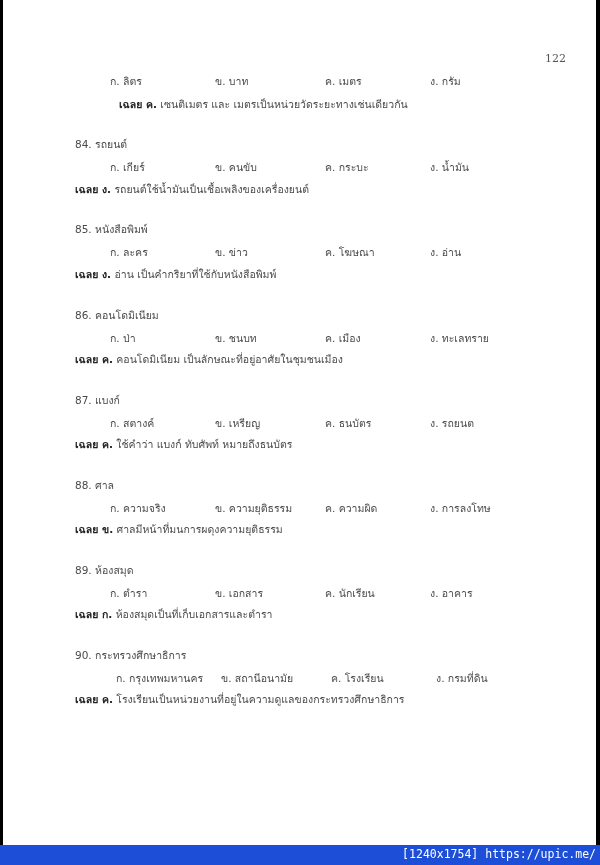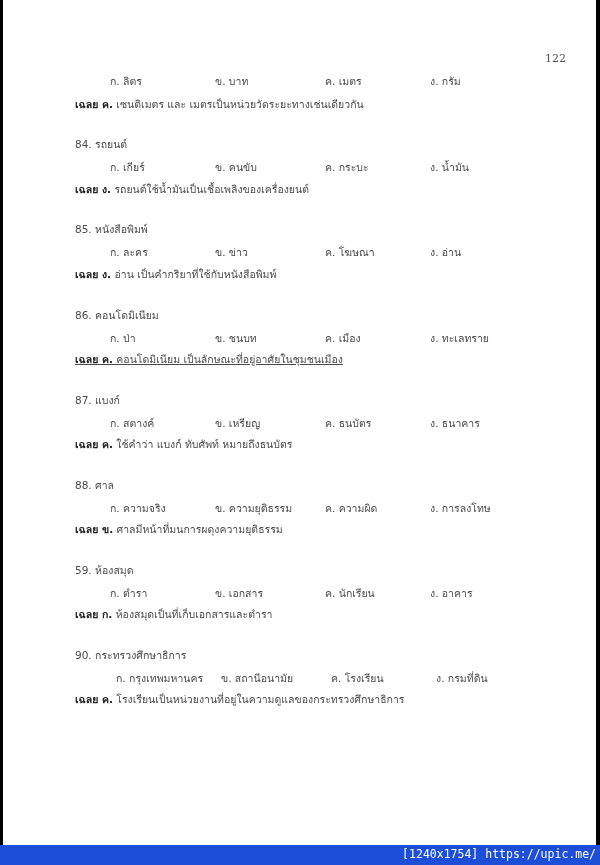--- a/index.html
+++ b/index.html
@@ -85,21 +85,21 @@
 <div class="page">
 
   <div class="page-number">122</div>
 
   <div class="options-row" style="top:73px;">
     <span class="opt o0">ก. ลิตร</span>
     <span class="opt o1">ข. บาท</span>
     <span class="opt o2">ค. เมตร</span>
     <span class="opt o3">ง. กรัม</span>
   </div>
-  <div class="answer" style="top:96px;">
+  <div class="answer" style="top:96px;margin-left:44px;">
     <span class="ans-label">เฉลย ค.</span><span> เซนติเมตร และ เมตรเป็นหน่วยวัดระยะทางเช่นเดียวกัน</span>
   </div>
 
   <div class="question" style="top:136px;">84. รถยนต์</div>
   <div class="options-row" style="top:159px;">
     <span class="opt o0">ก. เกียร์</span>
     <span class="opt o1">ข. คนขับ</span>
     <span class="opt o2">ค. กระบะ</span>
     <span class="opt o3">ง. น้ำมัน</span>
   </div>
@@ -118,47 +118,47 @@
     <span class="ans-label">เฉลย ง.</span><span> อ่าน เป็นคำกริยาที่ใช้กับหนังสือพิมพ์</span>
   </div>
 
   <div class="question" style="top:307px;">86. คอนโดมิเนียม</div>
   <div class="options-row" style="top:330px;">
     <span class="opt o0">ก. ป่า</span>
     <span class="opt o1">ข. ชนบท</span>
     <span class="opt o2">ค. เมือง</span>
     <span class="opt o3">ง. ทะเลทราย</span>
   </div>
-  <div class="answer" style="top:351px;text-decoration:underline;">
+  <div class="answer" style="top:351px;">
     <span class="ans-label">เฉลย ค.</span><span> คอนโดมิเนียม เป็นลักษณะที่อยู่อาศัยในชุมชนเมือง</span>
   </div>
 
   <div class="question" style="top:392px;">87. แบงก์</div>
   <div class="options-row" style="top:415px;">
     <span class="opt o0">ก. สตางค์</span>
     <span class="opt o1">ข. เหรียญ</span>
     <span class="opt o2">ค. ธนบัตร</span>
-    <span class="opt o3">ง. ธนาคาร</span>
+    <span class="opt o3">ง. รถยนต</span>
   </div>
   <div class="answer" style="top:436px;">
     <span class="ans-label">เฉลย ค.</span><span> ใช้คำว่า แบงก์ ทับศัพท์ หมายถึงธนบัตร</span>
   </div>
 
   <div class="question" style="top:477px;">88. ศาล</div>
   <div class="options-row" style="top:500px;">
     <span class="opt o0">ก. ความจริง</span>
     <span class="opt o1">ข. ความยุติธรรม</span>
     <span class="opt o2">ค. ความผิด</span>
     <span class="opt o3">ง. การลงโทษ</span>
   </div>
   <div class="answer" style="top:521px;">
     <span class="ans-label">เฉลย ข.</span><span> ศาลมีหน้าที่มนการผดุงความยุติธรรม</span>
   </div>
 
-  <div class="question" style="top:562px;">59. ห้องสมุด</div>
+  <div class="question" style="top:562px;">89. ห้องสมุด</div>
   <div class="options-row" style="top:585px;">
     <span class="opt o0">ก. ตำรา</span>
     <span class="opt o1">ข. เอกสาร</span>
     <span class="opt o2">ค. นักเรียน</span>
     <span class="opt o3">ง. อาคาร</span>
   </div>
   <div class="answer" style="top:606px;">
     <span class="ans-label">เฉลย ก.</span><span> ห้องสมุดเป็นที่เก็บเอกสารและตำรา</span>
   </div>
 

